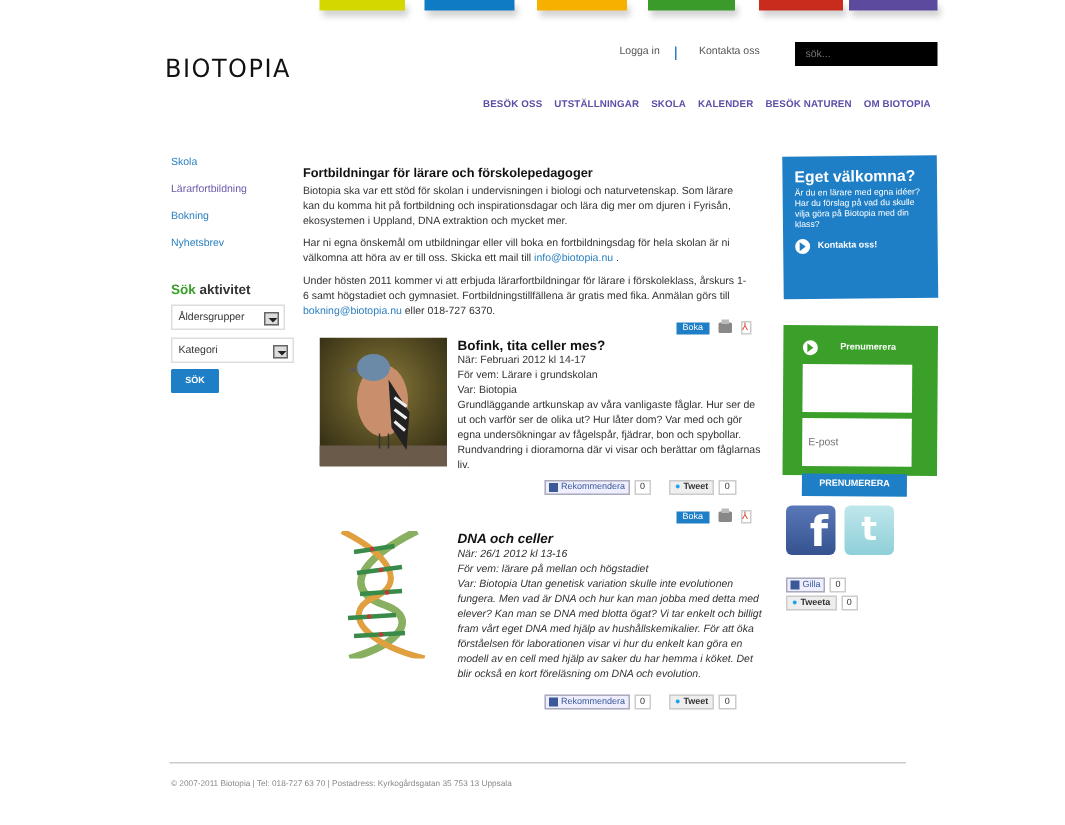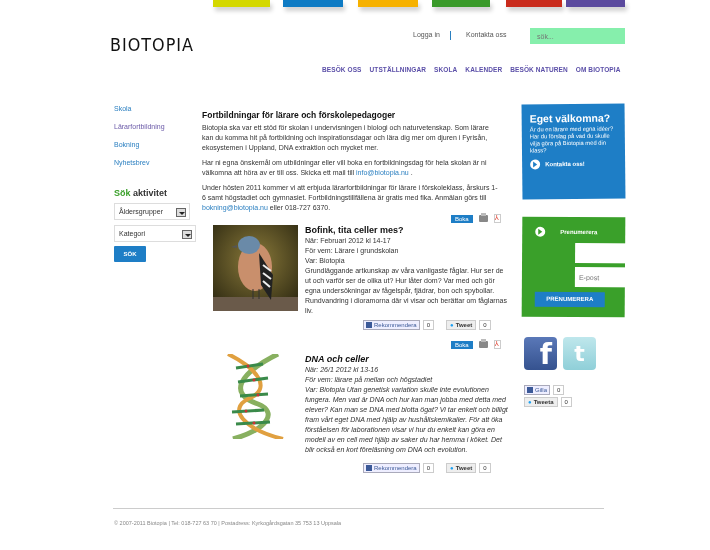--- a/index.html
+++ b/index.html
@@ -7,21 +7,21 @@
   body { font-family: "Liberation Sans", sans-serif; color: #333; font-size: 8px; position: relative; }
 
   .color-bar { position: absolute; top: 0; height: 7px; box-shadow: 2px 4px 4px rgba(0,0,0,0.18); }
 
   .logo { position: absolute; left: 110px; top: 36px; font-family: "DejaVu Sans", sans-serif; font-weight: 400; font-size: 16px; letter-spacing: 1px; color: #111; transform: scaleY(1.05); }
 
   .toplinks { position: absolute; top: 31px; left: 400px; font-size: 7px; color: #555; }
   .toplinks span { position: absolute; white-space: nowrap; }
   .toplinks .sep { position: absolute; left: 50px; top: 0; width: 1px; height: 9px; background: #2a7fc0; }
 
-  .search { position: absolute; left: 530px; top: 28px; width: 95px; height: 16px; background: #86efac; color: #2a7fc0; font-size: 7px; padding: 3px 7px; border: none; font-family: "Liberation Sans", sans-serif; }
+  .search { position: absolute; left: 530px; top: 28px; width: 95px; height: 16px; background: #000000; color: #2a7fc0; font-size: 7px; padding: 3px 7px; border: none; font-family: "Liberation Sans", sans-serif; }
 
   .mainnav { position: absolute; top: 66px; left: 322px; display: flex; gap: 8px; font-size: 6.5px; font-weight: bold; color: #5a5aaa; letter-spacing: 0.1px; }
   .mainnav a { color: #5b4fa8; text-decoration: none; white-space: nowrap; }
 
   .sidebar { position: absolute; left: 114px; top: 105px; width: 85px; }
   .sidebar a { display: block; color: #2a7fc0; font-size: 7px; text-decoration: none; height: 18px; }
   .sidebar a.purple { color: #6b5aa8; }
   .sok-title { margin-top: 11px; font-size: 9px; font-weight: bold; color: #333; }
   .sok-title .green { color: #3aa02a; }
   .select-box { margin-top: 5px; width: 76px; height: 17px; border: 1px solid #ddd; background: #fff; font-size: 7px; padding: 4px 4px; position: relative; }
@@ -57,21 +57,21 @@
   .box-blue { position: absolute; left: 522px; top: 104px; width: 103px; height: 95px; background: #1e7ec6; color: #fff; padding: 8px 8px; transform: rotate(-0.6deg); }
   .box-blue h3 { font-size: 10.5px; font-weight: bold; margin-bottom: 2px; }
   .box-blue p { font-size: 5.8px; line-height: 7px; }
   .box-blue .contact { margin-top: 5px; display: flex; align-items: center; gap: 5px; font-size: 6px; font-weight: bold; }
   .circ-arrow { width: 10px; height: 10px; border-radius: 50%; background: #fff; position: relative; display: inline-block; }
   .circ-arrow::after { content: ""; position: absolute; left: 3px; top: 2px; border-top: 3px solid transparent; border-bottom: 3px solid transparent; border-left: 4px solid #1e7ec6; }
 
   .box-green { position: absolute; left: 522px; top: 217px; width: 103px; height: 100px; background: #3aa02a; padding: 10px 13px; transform: rotate(0.4deg); }
   .box-green .head { display: flex; align-items: center; gap: 15px; color: #fff; font-size: 6px; font-weight: bold; }
   .box-green .circ-arrow::after { border-left-color: #3aa02a; }
-  .box-green input { display: block; width: 73px; height: 20px; border: none; margin-top: 4px; font-size: 7px; padding: 4px 4px; font-family: "Liberation Sans", sans-serif; color: #333; margin-left: 40px; }
+  .box-green input { display: block; width: 73px; height: 20px; border: none; margin-top: 4px; font-size: 7px; padding: 16px 4px; font-family: "Liberation Sans", sans-serif; color: #333; }
   .box-green input.first { margin-top: 6px; }
   .pren-btn { margin-top: 5px; width: 70px; height: 15px; background: #1e7ec6; color: #fff; font-size: 6px; font-weight: bold; text-align: center; line-height: 15px; }
 
   .social-big { position: absolute; top: 337px; display: flex; gap: 6px; left: 524px; }
   .fb-big { width: 33px; height: 33px; border-radius: 4px; background: linear-gradient(#5a78b8, #35528f); color: #fff; font-weight: bold; font-size: 28px; text-align: right; padding-right: 5px; line-height: 36px; font-family: "DejaVu Sans", sans-serif; overflow: hidden; }
   .tw-big { width: 33px; height: 33px; border-radius: 4px; background: linear-gradient(#bfe7ec, #8fcfd8); color: #fff; font-weight: bold; font-size: 22px; text-align: center; line-height: 33px; font-family: "DejaVu Sans", sans-serif; }
 
   .side-social { position: absolute; left: 524px; }
 
   .footer-line { position: absolute; left: 113px; top: 508px; width: 491px; height: 1px; background: #ccc; }

